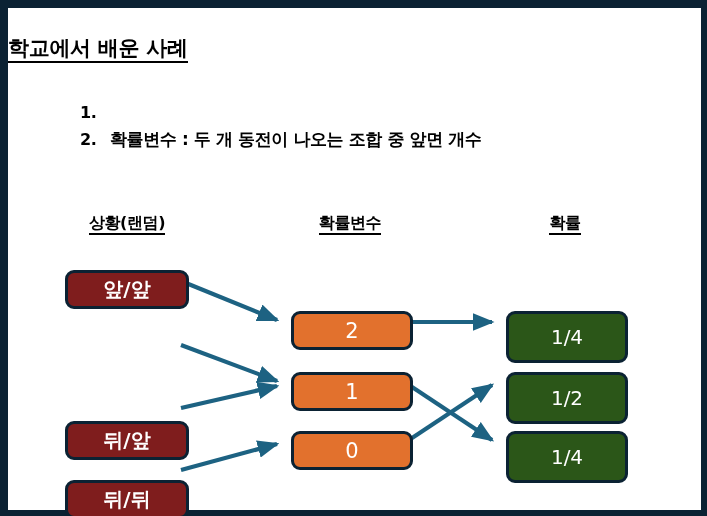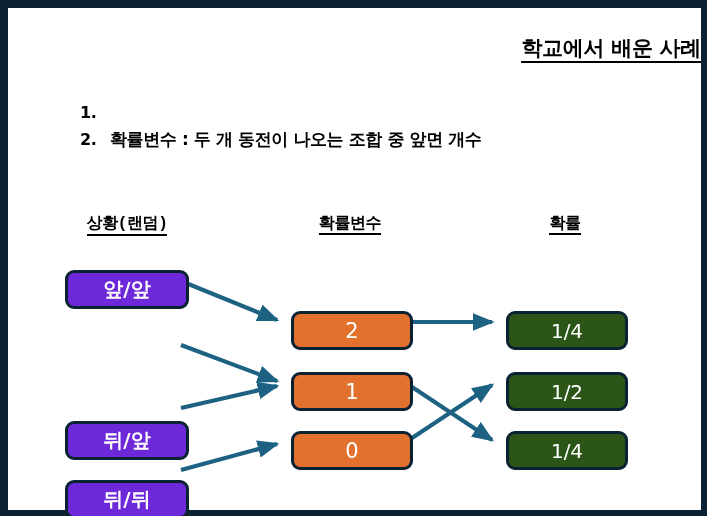--- a/index.html
+++ b/index.html
@@ -30,21 +30,21 @@
     top: -8px;
     width: 707px;
     height: 516px;
   }
 
   .title {
     position: absolute;
     left: 0;
     top: 26px;
     width: 693px;
-    text-align: right;
+    text-align: left;
     font-size: 21px;
     font-weight: bold;
     color: #000000;
     letter-spacing: -0.3px;
   }
   .title span {
     border-bottom: 2px solid #000000;
     padding-bottom: 1px;
   }
 
@@ -76,40 +76,40 @@
     font-size: 16px;
     font-weight: bold;
     color: #000000;
     text-align: center;
     letter-spacing: -0.4px;
   }
   .col-header span {
     border-bottom: 2px solid #000000;
     padding-bottom: 1px;
   }
-  #hdr-situation { left: 48px; width: 142px; font-family: Liberation Mono, monospace; }
+  #hdr-situation { left: 48px; width: 142px; }
   #hdr-variable  { left: 275px; width: 134px; }
   #hdr-prob      { left: 490px; width: 134px; }
 
   .node {
     position: absolute;
     box-sizing: border-box;
     border-radius: 9px;
     border: 3px solid #0b2233;
     display: flex;
     align-items: center;
     justify-content: center;
     color: #ffffff;
     font-size: 21px;
     font-weight: 600;
     letter-spacing: 0px;
   }
-  .node.situation { background: #6d28d9; width: 124px; height: 39px; left: 57px; }
+  .node.situation { background: #7f1d1d; width: 124px; height: 39px; left: 57px; }
   .node.variable  { background: #e2712d; width: 122px; height: 39px; left: 283px; }
-  .node.prob      { background: #2b5618; width: 122px; height: 39px; left: 498px; }
+  .node.prob      { background: #2b5618; width: 122px; height: 52px; left: 498px; }
 
   .node.situation .label { font-size: 20px; }
   .node.variable .label  { font-size: 21px; font-weight: 400; }
   .node.prob .label      { font-size: 20px; font-weight: 400; }
 
   #node-s0 { top: 262px; }
   #node-s1 { top: 326px; }
   #node-s2 { top: 389px; margin-top: 24px; }
   #node-s3 { top: 472px; }
   #node-v0 { top: 303px; }

